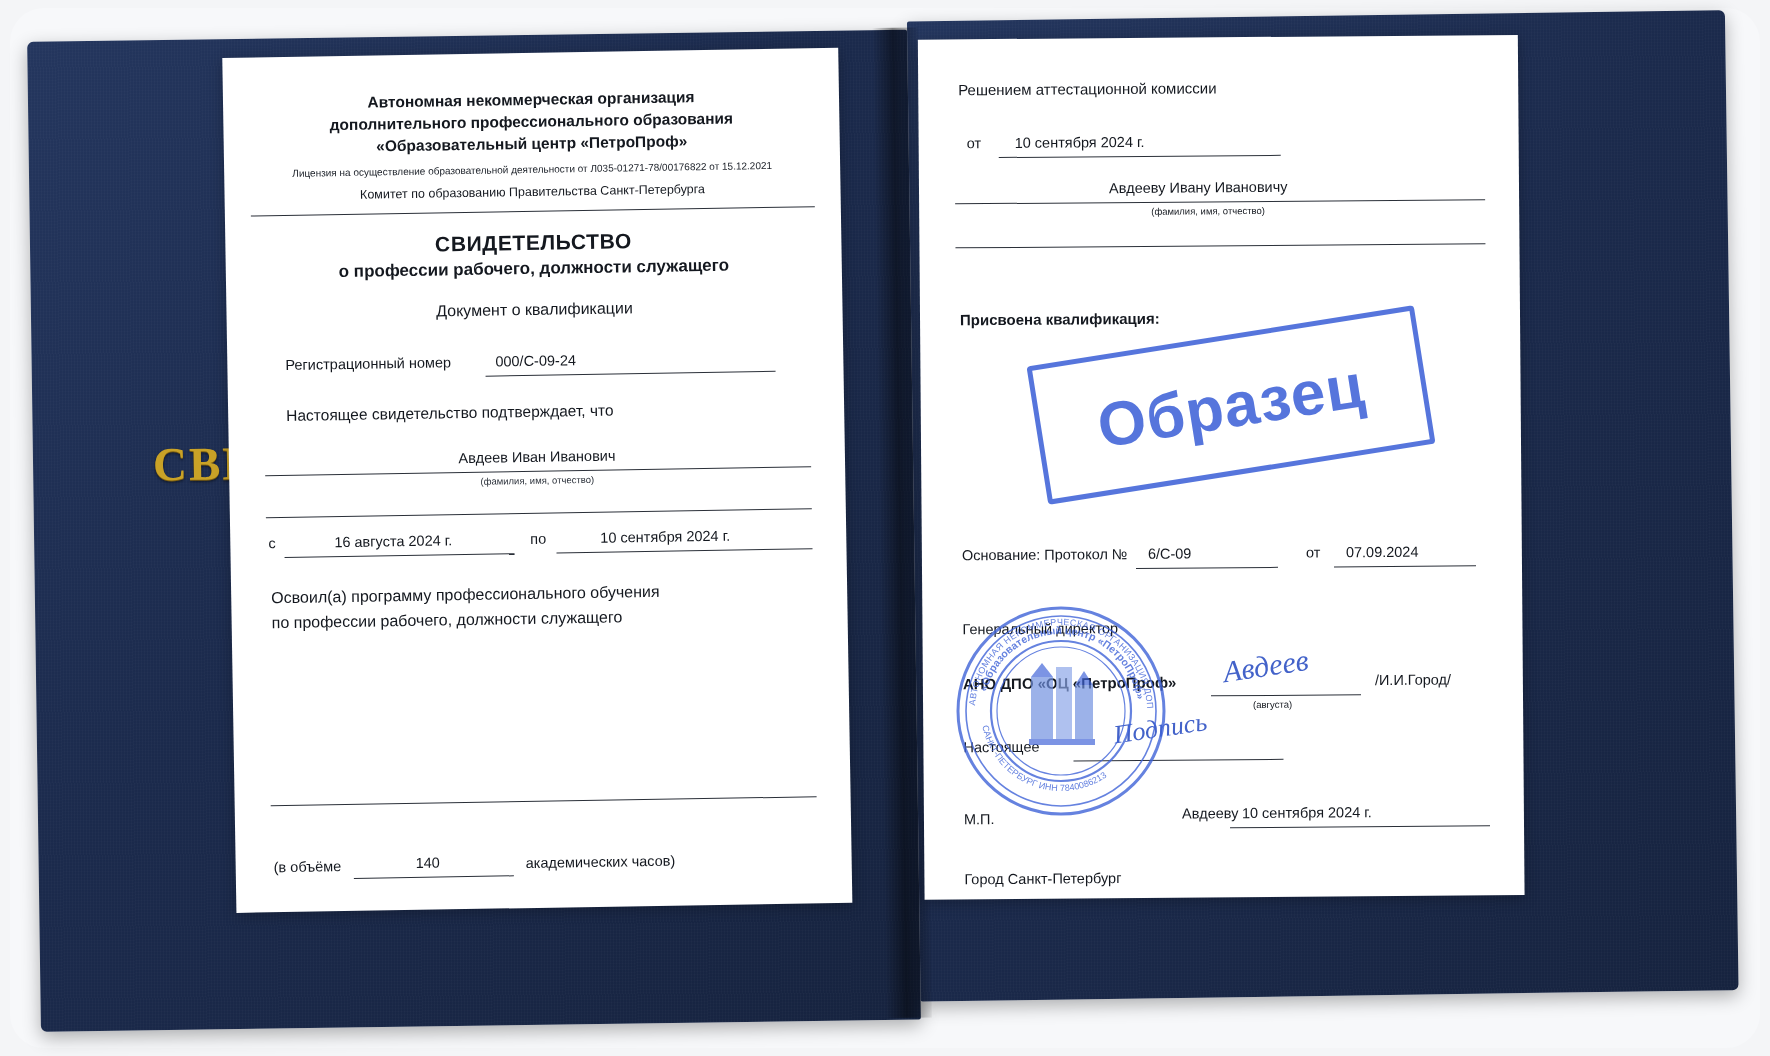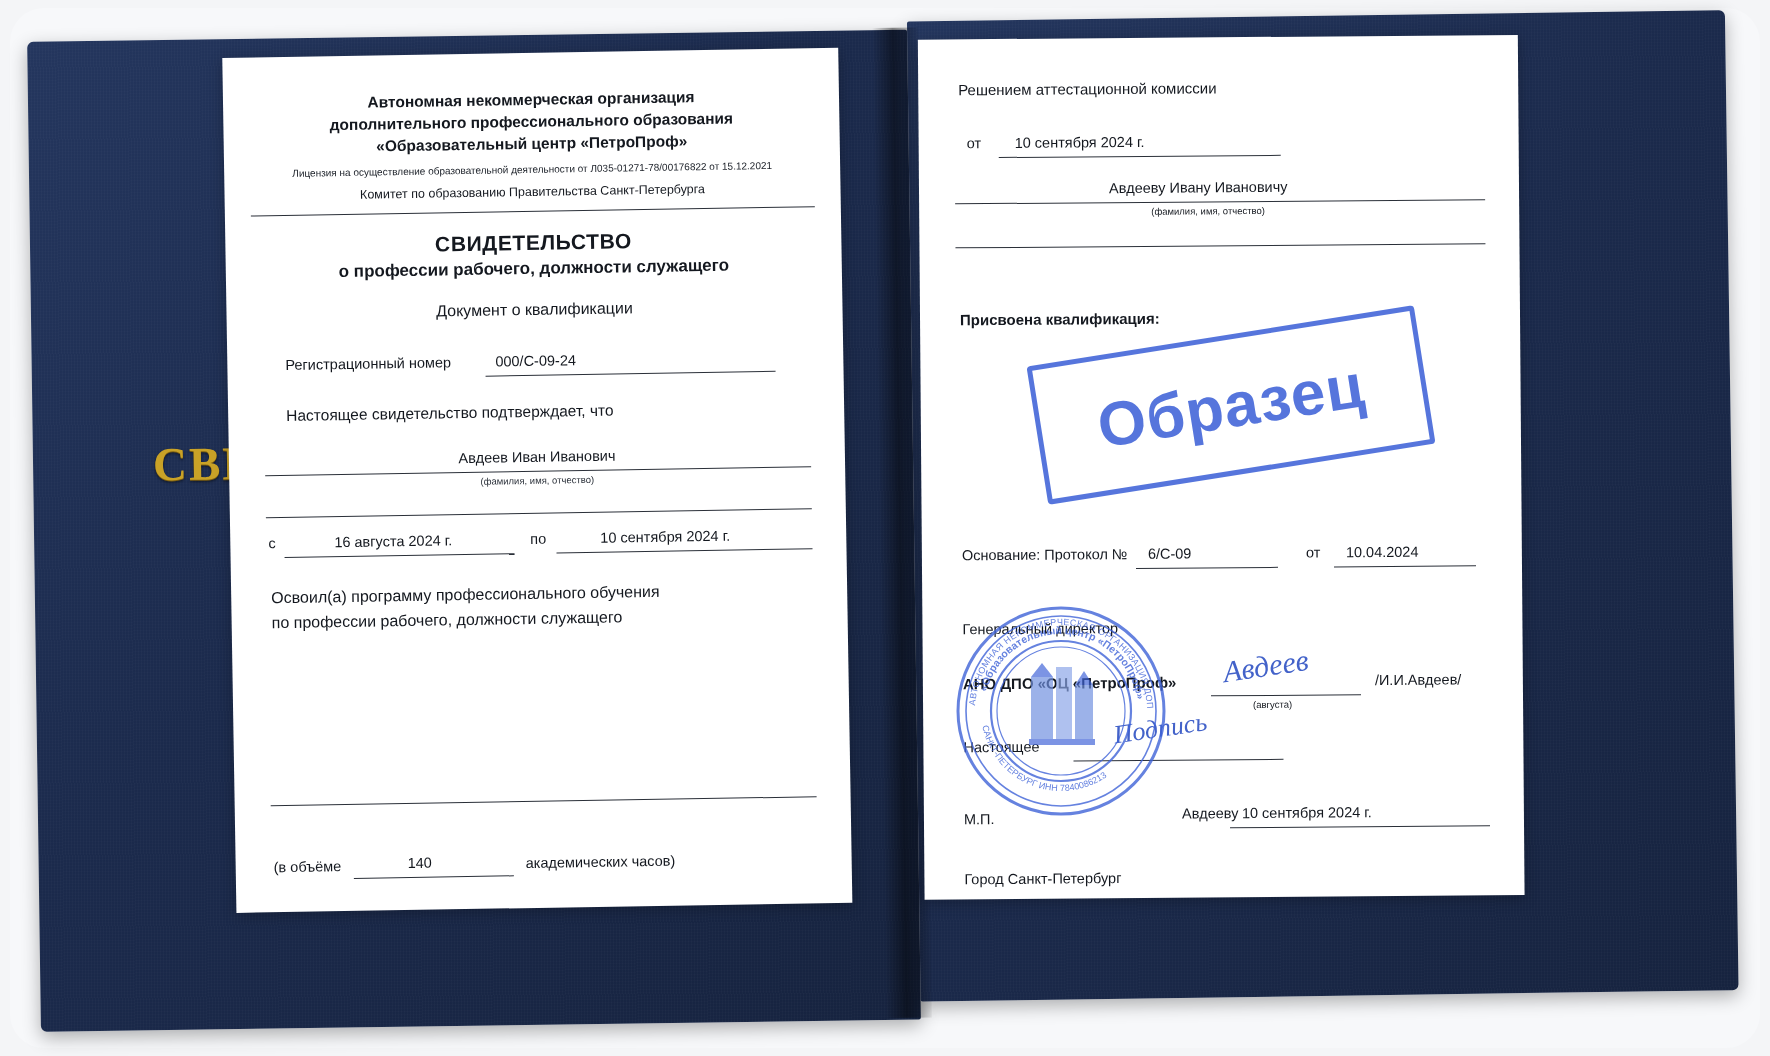--- a/index.html
+++ b/index.html
@@ -245,21 +245,21 @@
         <div class="lp field-label" style="left:300px; top:478px;">по</div>
         <div class="lp field-value" style="left:370px; top:478px;">10 сентября 2024 г.</div>
         <div class="rule" style="left:326px; top:500px; width:256px;"></div>
 
         <div class="lp body-text" style="left:40px; top:528px; width:546px;">Освоил(а) программу профессионального обучения</div>
         <div class="lp body-text" style="left:40px; top:553px; width:546px;">по профессии рабочего, должности служащего</div>
 
         <div class="rule" style="left:36px; top:748px; width:546px;"></div>
 
         <div class="lp field-label" style="left:38px; top:802px;">(в объёме</div>
-        <div class="lp field-value" style="left:172px; top:800px;text-align:center;">140</div>
+        <div class="lp field-value" style="left:180px; top:800px;text-align:center;">140</div>
         <div class="rule" style="left:118px; top:822px; width:160px;"></div>
         <div class="lp field-label" style="left:290px; top:802px;">академических часов)</div>
 
       </div>
     </div>
 
     <div class="sheet" id="sheet-right">
       <div class="sheet-inner">
 
         <div class="rp rp-text" style="left:40px; top:42px; font-size:15px;">Решением аттестационной комиссии</div>
@@ -273,30 +273,30 @@
         <div class="rp caption" style="left:232px; top:168px;">(фамилия, имя, отчество)</div>
 
         <div class="rule" style="left:36px; top:208px; width:530px;"></div>
 
         <div class="rp rp-bold" style="left:40px; top:272px;">Присвоена квалификация:</div>
 
         <div class="rp rp-text" style="left:40px; top:508px;">Основание: Протокол №</div>
         <div class="rp rp-text" style="left:226px; top:508px;">6/С-09</div>
         <div class="rule" style="left:214px; top:530px; width:142px;"></div>
         <div class="rp rp-text" style="left:384px; top:508px;">от</div>
-        <div class="rp rp-text" style="left:424px; top:508px;">10.04.2024</div>
+        <div class="rp rp-text" style="left:424px; top:508px;">07.09.2024</div>
         <div class="rule" style="left:412px; top:530px; width:142px;"></div>
 
         <div class="rp rp-text" style="left:40px; top:582px;">Генеральный директор</div>
         <div class="rp rp-bold" style="left:40px; top:636px;">АНО ДПО «ОЦ «ПетроПроф»</div>
 
         <div class="signature" style="left:300px; top:612px;">Авдеев</div>
         <div class="rule" style="left:288px; top:658px; width:150px;"></div>
         <div class="rp caption" style="left:330px; top:662px;">(августа)</div>
-        <div class="rp rp-text" style="left:452px; top:636px;">/И.И.Авдеев/</div>
+        <div class="rp rp-text" style="left:452px; top:636px;">/И.И.Город/</div>
 
         <div class="rp rp-text" style="left:40px; top:700px;">Настоящее</div>
         <div class="signature" style="left:190px; top:676px; font-size:26px;">Подпись</div>
         <div class="rule" style="left:150px; top:722px; width:210px;"></div>
 
         <div class="rp rp-text" style="left:40px; top:772px;">М.П.</div>
         <div class="rp rp-text" style="left:258px; top:768px;">Авдееву</div>
         <div class="rp rp-text" style="left:318px; top:768px;">10 сентября 2024 г.</div>
         <div class="rule" style="left:306px; top:790px; width:260px;"></div>
 

